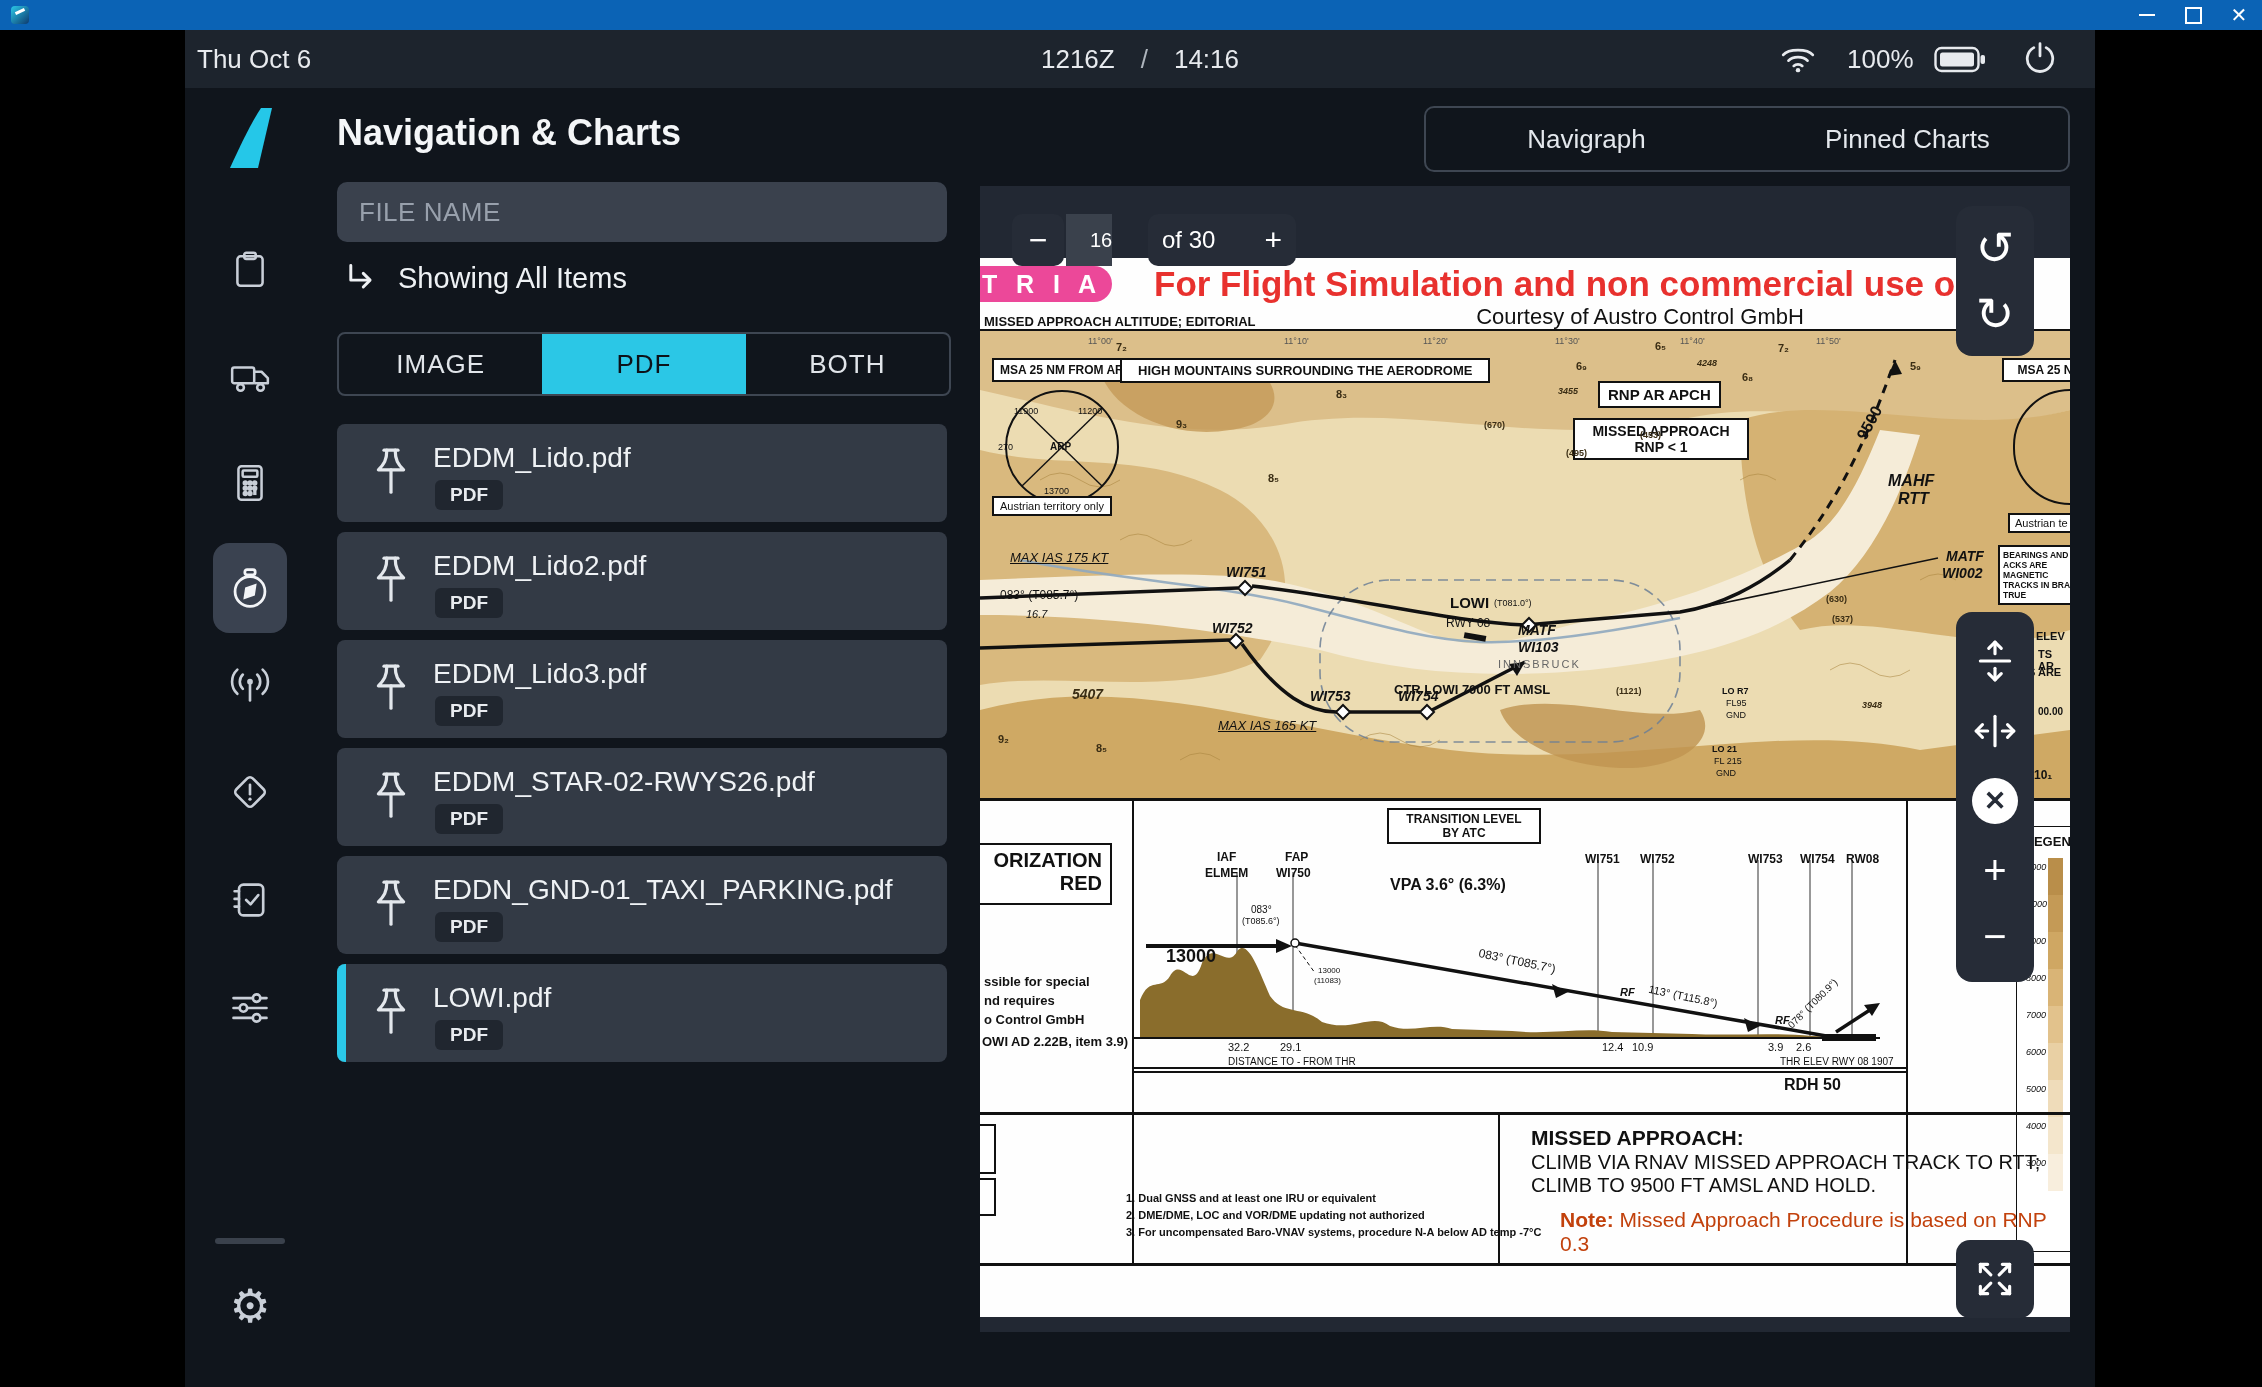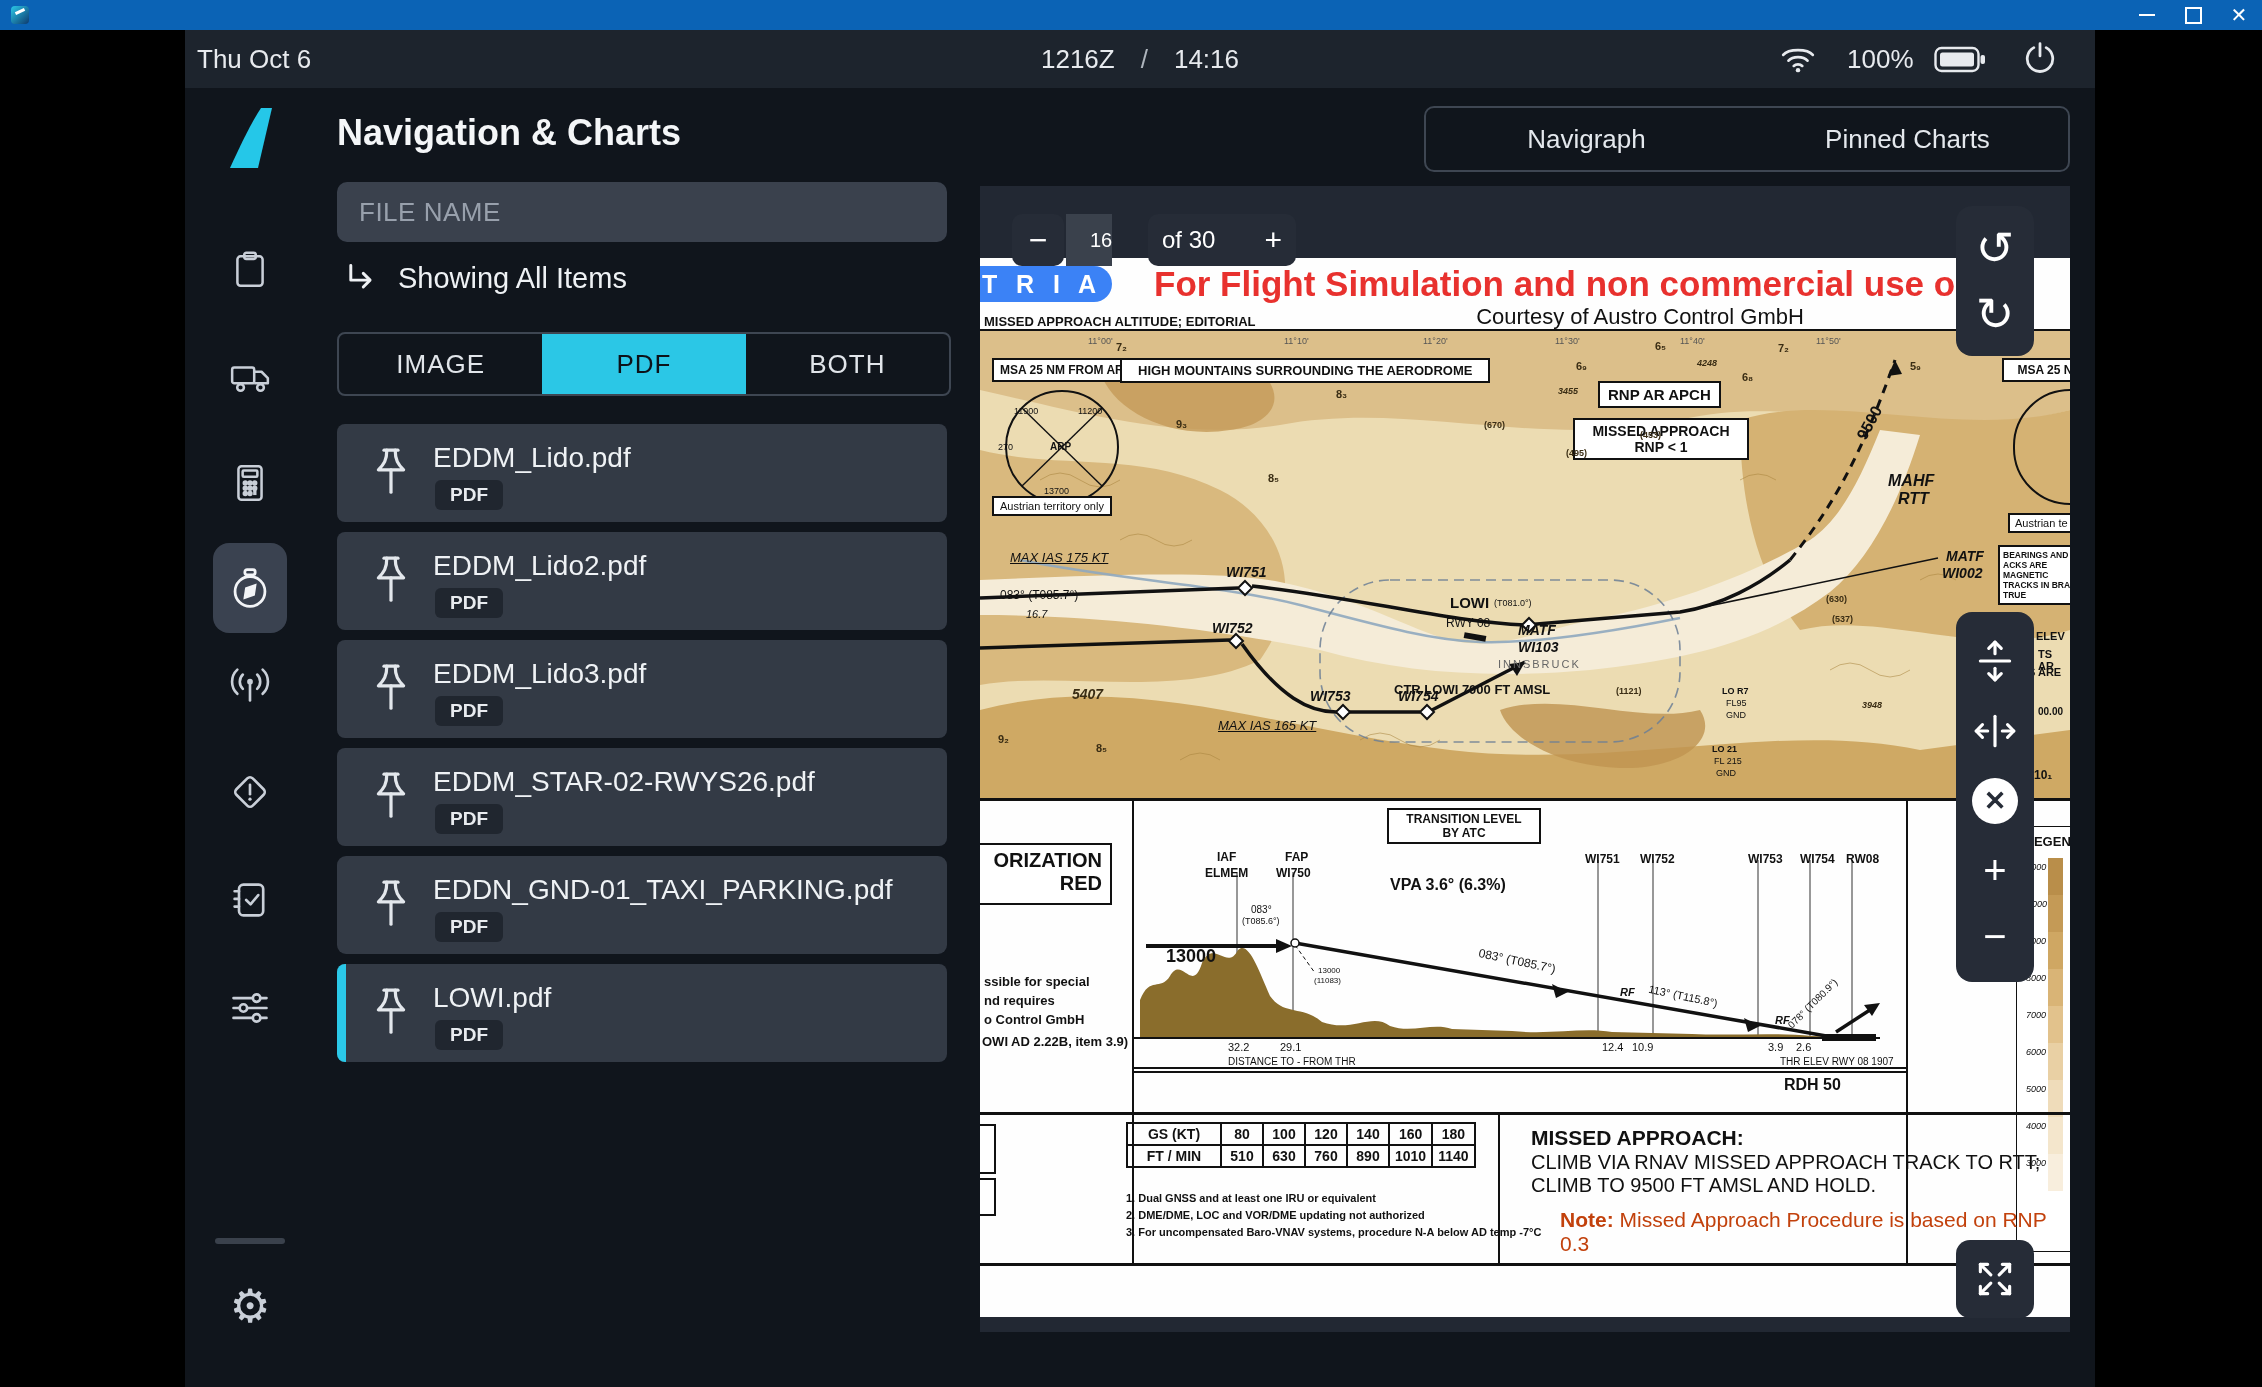--- a/index.html
+++ b/index.html
@@ -241,21 +241,21 @@
 
 <div class="ab tabwrap">
   <div class="tab">Navigraph</div>
   <div class="tab">Pinned Charts</div>
 </div>
 
 <div class="ab viewer"></div>
 
 <div class="ab paper">
 
-  <div class="ab" style="left:-8px;top:8px;width:140px;height:36px;background:#3b82f6;border-radius:0 18px 18px 0;color:#fff;
+  <div class="ab" style="left:-8px;top:8px;width:140px;height:36px;background:#ec4899;border-radius:0 18px 18px 0;color:#fff;
               font-weight:bold;font-size:25px;letter-spacing:6px;display:flex;align-items:center;justify-content:center;">T R I A</div>
   <div class="ab nw" style="left:174px;top:6px;width:916px;overflow:hidden;color:#e8312e;font-weight:bold;font-size:35px;">For Flight Simulation and non commercial use onl</div>
   <div class="ab" style="left:380px;top:46px;width:560px;text-align:center;font-size:22px;color:#111;">Courtesy of Austro Control GmbH</div>
   <div class="ab b" style="left:4px;top:56px;font-size:13px;color:#111;">MISSED APPROACH ALTITUDE; EDITORIAL</div>
 
   <svg class="ab" style="left:0;top:72px;" width="1090" height="468" viewBox="0 0 1090 468" preserveAspectRatio="none">
     <rect width="1090" height="468" fill="#ecdcb2"></rect>
     <path d="M0,0 H1090 V80 C950,120 820,60 700,90 C560,120 430,70 300,95 C200,112 90,80 0,60 Z" fill="#dcbf8a"></path>
     <path d="M760,90 C850,60 980,110 1090,80 V300 C1000,330 900,280 820,300 C780,250 760,180 760,90 Z" fill="#d5b273"></path>
     <path d="M0,120 C80,140 160,120 240,160 C300,190 330,260 280,330 C200,370 80,340 0,355 Z" fill="#d9b97e"></path>
@@ -483,42 +483,20 @@
       <span class="lgd" style="background:#e9d0a4;"></span>
     <span class="lgd" style="background:#efdcba;"></span>
       <span class="lgd" style="background:#f4e6cc;"></span>
     <span class="lgd" style="background:#f8eedd;"></span>
   </div>
 
   <div class="ab" style="left:0;top:854px;width:1090px;height:2.5px;background:#111;"></div>
   <div class="ab" style="left:0;top:1005px;width:1090px;height:2.5px;background:#111;"></div>
   <div class="ab" style="left:518px;top:854px;width:2px;height:152px;background:#111;"></div>
 
-  <table class="ab gs" style="left:146px;top:864px;">
-    <tbody>
-        <tr>
-      <td style="width:82px;">GS (KT)</td>
-      <td style="width:30px;">80</td>
-      <td style="width:30px;">100</td>
-      <td style="width:30px;">120</td>
-      <td style="width:30px;">140</td>
-      <td style="width:30px;">160</td>
-      <td style="width:30px;">180</td>
-    </tr>
-    <tr>
-      <td>FT / MIN</td>
-      <td>510</td>
-      <td>630</td>
-      <td>760</td>
-      <td>890</td>
-      <td>1010</td>
-      <td>1140</td>
-    </tr>
-  </tbody>
-    </table>
 
   <div class="ab b" style="left:146px;top:934px;font-size:11px;color:#111;">1. Dual GNSS and at least one IRU or equivalent</div>
   <div class="ab b" style="left:146px;top:951px;font-size:11px;color:#111;">2. DME/DME, LOC and VOR/DME updating not authorized</div>
   <div class="ab b" style="left:146px;top:968px;font-size:11px;color:#111;">3. For uncompensated Baro-VNAV systems, procedure N-A below AD temp -7°C</div>
 
   <div class="ab b" style="left:551px;top:868px;font-size:21px;color:#111;">MISSED APPROACH:</div>
   <div class="ab" style="left:551px;top:893px;font-size:20px;color:#111;">CLIMB VIA RNAV MISSED APPROACH TRACK TO RTT;</div>
   <div class="ab" style="left:551px;top:916px;font-size:20px;color:#111;">CLIMB TO 9500 FT AMSL AND HOLD.</div>
   <div class="ab" style="left:580px;top:950px;font-size:21px;color:#c2410c;">
     <span class="b">Note:</span>

